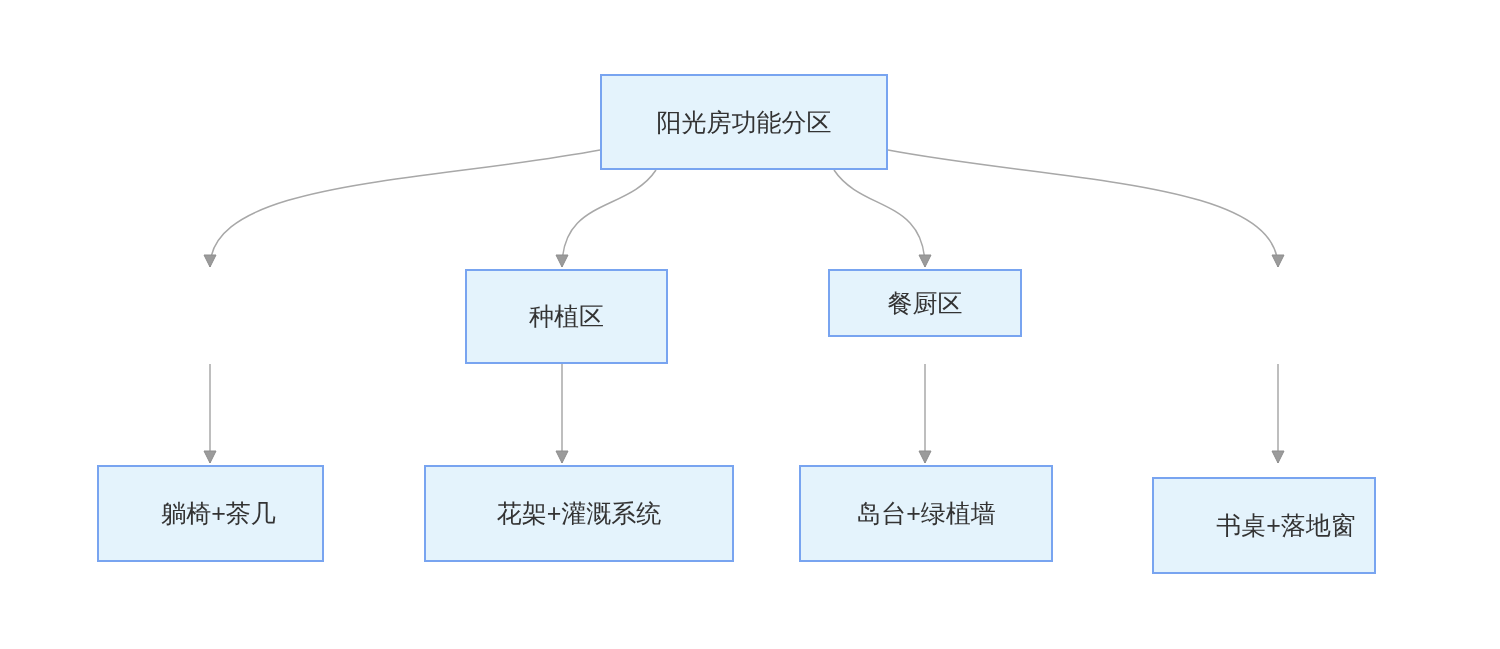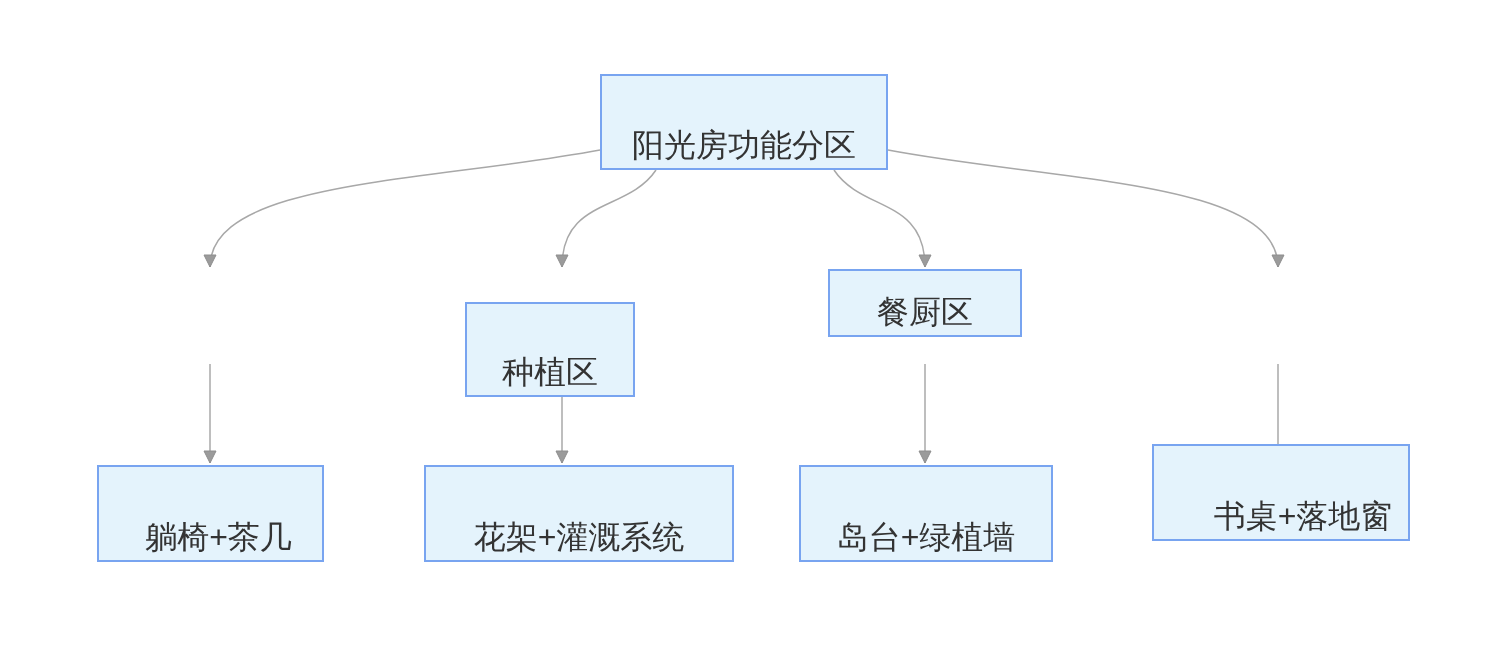--- a/index.html
+++ b/index.html
@@ -26,39 +26,39 @@
     fill: none;
     stroke: #a8a8a8;
     stroke-width: 1.5;
   }
   .node {
     position: absolute;
     box-sizing: border-box;
     border: 2px solid #78a4f0;
     background: #e4f3fc;
     display: flex;
-    align-items: flex-end;
+    align-items: center;
     justify-content: center;
-    font-size: 32px;
+    font-size: 25px;
     color: #333333;
     cursor: default;
   }
   .node span {
     white-space: nowrap;
   }
   
   .n-root   { left: 600px;  top: 74px;  width: 288px; height: 96px; }
   .n-z1     { left: 113px;  top: 269px; width: 194px; height: 95px; }
-  .n-z2     { left: 465px;  top: 269px; width: 170px; height: 95px; margin-top: 33px; }
+  .n-z2     { left: 465px;  top: 269px; width: 203px; height: 95px; }
   .n-z3     { left: 828px;  top: 269px; width: 194px; height: 68px; }
   .n-z4     { left: 1181px; top: 269px; width: 194px; height: 95px; }
   .n-d1     { left: 97px;   top: 465px; width: 227px; height: 97px; padding-left: 16px; }
   .n-d2     { left: 424px;  top: 465px; width: 310px; height: 97px; }
   .n-d3     { left: 799px;  top: 465px; width: 254px; height: 97px; }
-  .n-d4     { left: 1152px; top: 444px; width: 258px; height: 97px; padding-left: 44px; }
+  .n-d4     { left: 1152px; top: 477px; width: 224px; height: 97px; padding-left: 44px; }
 </style>
 </head>
 <body>
 
 <div class="canvas">
 
   <svg class="edges-layer" width="1500" height="649" viewBox="0 0 1500 649" xmlns="http://www.w3.org/2000/svg">
     <defs>
       <marker id="arrow" viewBox="0 0 14 14" refX="13" refY="7" markerWidth="14" markerHeight="14" markerUnits="userSpaceOnUse" orient="auto">
         <path d="M1,1 L1,13 L13,7 Z" fill="#9b9b9b" stroke="#8e8e8e" stroke-width="1"></path>

